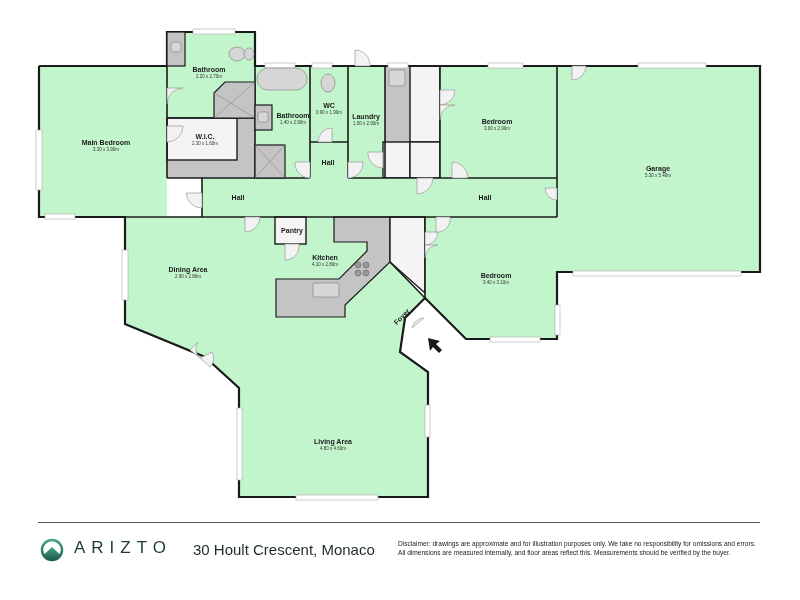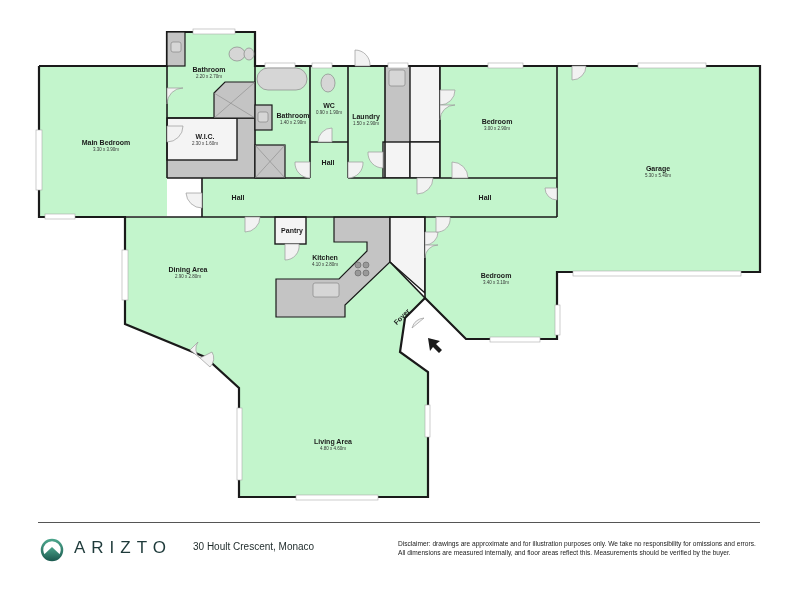--- a/index.html
+++ b/index.html
@@ -4,21 +4,21 @@
 <style>
   html, body { margin:0; padding:0; background:#ffffff; }
   body { width:800px; height:600px; position:relative; overflow:hidden; font-family:"Liberation Sans", sans-serif; }
   #plan { position:absolute; left:0; top:0; width:800px; height:510px; }
   .lbl { position:absolute; transform:translate(-50%,-50%); text-align:center; white-space:nowrap; color:#1a1a1a; pointer-events:none; }
   .lbl .n { font-size:7px; font-weight:bold; display:block; line-height:8px; }
   .lbl .d { font-size:4.5px; display:block; line-height:6px; color:#333; }
   .footer-line { position:absolute; left:38px; top:522px; width:722px; height:1px; background:#555; }
   .logo { position:absolute; left:40px; top:538px; display:flex; align-items:flex-start; }
   .logo-text { font-size:17px; letter-spacing:6px; color:#1e3a3a; font-weight:500; margin-left:10px; }
-  .address { position:absolute; left:193px; top:541px; font-size:10px; color:#1e2a2a; }
+  .address { position:absolute; left:193px; top:541px; font-size:15px; color:#1e2a2a; }
   .disclaimer { position:absolute; left:398px; top:539px; font-size:6.6px; line-height:9px; color:#222; width:370px; }
 </style>
 </head>
 <body>
 
 <svg id="plan" viewBox="0 0 800 510" width="800" height="510" xmlns="http://www.w3.org/2000/svg">
   <defs>
     <style>
       .room { fill:#c3f5cc; }
       .wall { fill:none; stroke:#1a1a1a; stroke-width:2.2; stroke-linejoin:miter; }

